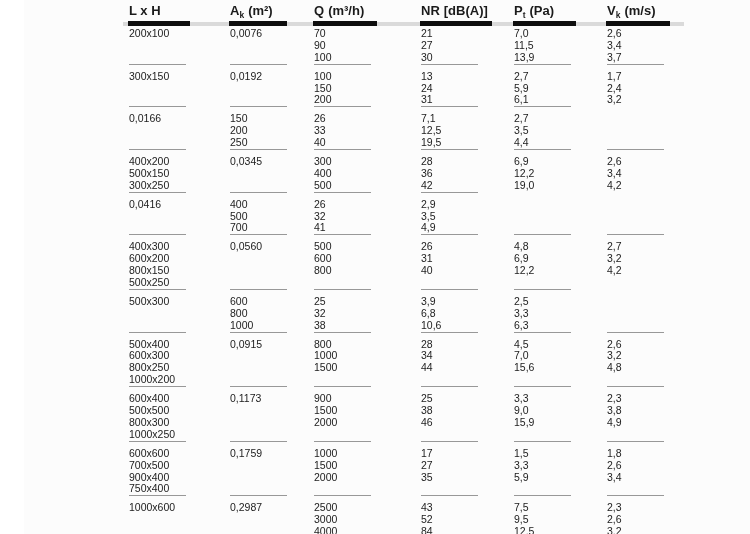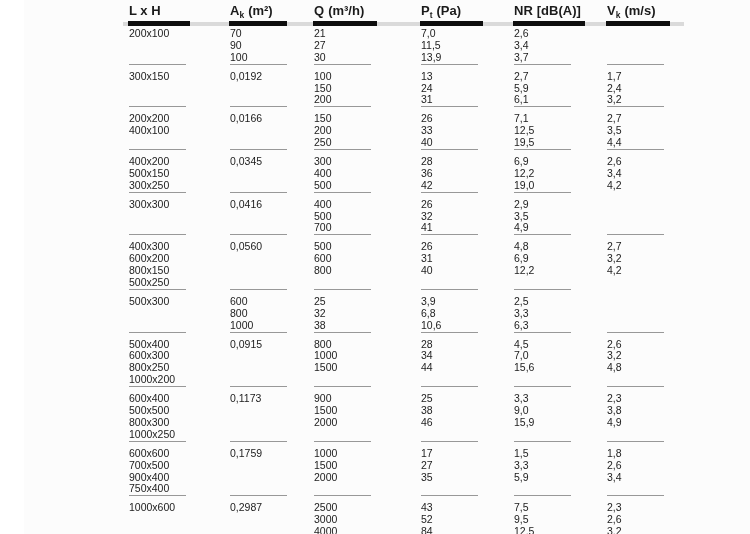--- a/index.html
+++ b/index.html
@@ -52,40 +52,43 @@
         <div class="hbar"></div>
       </div>
       <div class="hcell c1">
         <span>A</span><sub>k</sub><span class="hunit">(m²)</span>
         <div class="hbar"></div>
       </div>
       <div class="hcell c2">
         <span>Q</span><sub></sub><span class="hunit">(m³/h)</span>
         <div class="hbar"></div>
       </div>
+      <div class="hcell c3">
+        <span>NR</span><sub></sub><span class="hunit">[dB(A)]</span>
+        <div class="hbar"></div>
+      </div>
       <div class="hcell c4">
         <span>P</span><sub>t</sub><span class="hunit">(Pa)</span>
-        <div class="hbar"></div>
-      </div>
-      <div class="hcell c3">
-        <span>NR</span><sub></sub><span class="hunit">[dB(A)]</span>
         <div class="hbar"></div>
       </div>
       <div class="hcell c5">
         <span>V</span><sub>k</sub><span class="hunit">(m/s)</span>
         <div class="hbar"></div>
       </div>
       <div class="header-band"></div>
     </div>
 
     <div class="tbody" id="tbody">
         <div class="group">
           <div class="cell c0">
             <div class="line">200x100</div>
           </div>
+          <div class="cell c1">
+            <div class="line">0,0076</div>
+          </div>
           <div class="cell c2">
             <div class="line">70</div>
             <div class="line">90</div>
             <div class="line">100</div>
           </div>
           <div class="cell c3">
             <div class="line">21</div>
             <div class="line">27</div>
             <div class="line">30</div>
           </div>
@@ -128,25 +131,20 @@
             <div class="line">6,1</div>
           </div>
           <div class="cell c5">
             <div class="sep"></div>
             <div class="line">1,7</div>
             <div class="line">2,4</div>
             <div class="line">3,2</div>
           </div>
         </div>
         <div class="group">
-          <div class="cell c0">
-            <div class="sep"></div>
-            <div class="line">200x200</div>
-            <div class="line">400x100</div>
-          </div>
           <div class="cell c1">
             <div class="sep"></div>
             <div class="line">0,0166</div>
           </div>
           <div class="cell c2">
             <div class="sep"></div>
             <div class="line">150</div>
             <div class="line">200</div>
             <div class="line">250</div>
           </div>
@@ -199,24 +197,20 @@
             <div class="line">19,0</div>
           </div>
           <div class="cell c5">
             <div class="sep"></div>
             <div class="line">2,6</div>
             <div class="line">3,4</div>
             <div class="line">4,2</div>
           </div>
         </div>
         <div class="group">
-          <div class="cell c0">
-            <div class="sep"></div>
-            <div class="line">300x300</div>
-          </div>
           <div class="cell c1">
             <div class="sep"></div>
             <div class="line">0,0416</div>
           </div>
           <div class="cell c2">
             <div class="sep"></div>
             <div class="line">400</div>
             <div class="line">500</div>
             <div class="line">700</div>
           </div>

